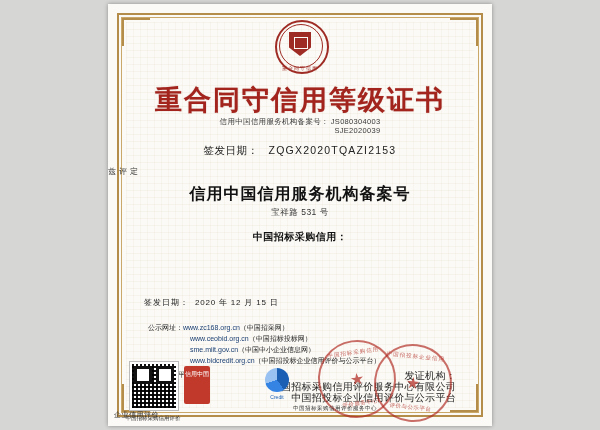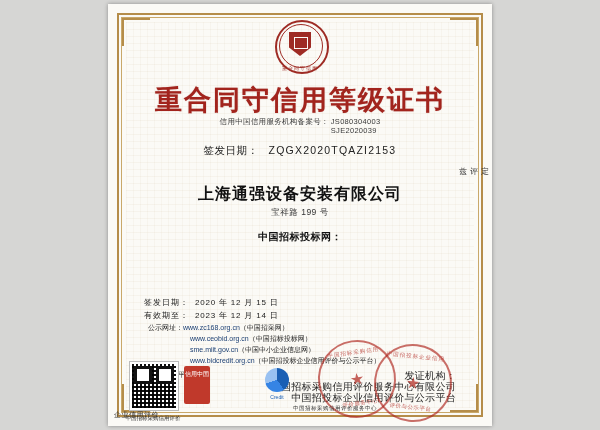--- a/index.html
+++ b/index.html
@@ -81,31 +81,31 @@
   .title{
     position:absolute;left:0;right:0;top:78px;text-align:center;
     color:#a2241d;font-size:27px;font-weight:bold;letter-spacing:2px;
     font-family:Liberation Mono, monospace;
     text-shadow:0 0 1px rgba(140,20,15,.4);
   }
   .reg-line{
     position:absolute;left:0;right:0;top:113px;text-align:center;
     color:#3a3a3a;font-size:7.5px;letter-spacing:.3px;
   }
-  .reg-line .codes{display:inline-block;text-align:left;vertical-align:top;margin-left:2px;}
+  .reg-line .codes{display:inline-block;text-align:right;vertical-align:top;margin-left:2px;}
   .reg-line .codes div{line-height:9px;}
 
   .cert-no{
     position:absolute;left:0;right:0;top:140px;text-align:center;
     color:#222;font-size:10.5px;letter-spacing:.5px;
   }
   .cert-no .num{margin-left:10px;letter-spacing:1.2px;}
 
   .award-word{
-    position:absolute;left:0;right:0;top:162px;text-align:right;
+    position:absolute;left:0;right:0;top:162px;text-align:left;
     color:#333;font-size:8px;letter-spacing:3px;
   }
   .company{
     position:absolute;left:0;right:0;top:180px;text-align:center;
     color:#111;font-size:16px;font-weight:bold;letter-spacing:1px;
   }
   .company-sub{
     position:absolute;left:0;right:0;top:203px;text-align:center;
     color:#333;font-size:8.5px;letter-spacing:.5px;
   }
@@ -242,31 +242,28 @@
 
     <div class="reg-line">
       <span>信用中国信用服务机构备案号：</span><span class="codes"><div>JS080304003</div><div>SJE2020039</div></span>
     </div>
 
     <div class="cert-no">
       <span>签发日期：</span><span class="num">ZQGX2020TQAZI2153</span>
     </div>
 
     <div class="award-word">兹评定</div>
-    <div class="company">上海通强设备安装有限公司</div>
-    <div class="company-sub">宝祥路 199 号</div>
-
-    <div class="grade-label">中国招标投标网：</div>
+    <div class="company">信用中国信用服务机构备案号</div>
+    <div class="company-sub">宝祥路 531 号</div>
+
+    <div class="grade-label">中国招标采购信用：</div>
 
     <div class="dates">
       <div>
         <span class="k">签发日期：</span><span class="v">2020 年 12 月 15 日</span>
-      </div>
-      <div>
-        <span class="k">有效期至：</span><span class="v">2023 年 12 月 14 日</span>
       </div>
     </div>
 
     <div class="publish">
       <div>
         <span class="lead">公示网址：</span><a href="#">www.zc168.org.cn</a><span class="note">（中国招采网）</span>
       </div>
       <div style="margin-left:42px">
         <a href="#">www.ceobid.org.cn</a><span class="note">（中国招标投标网）</span>
       </div>

